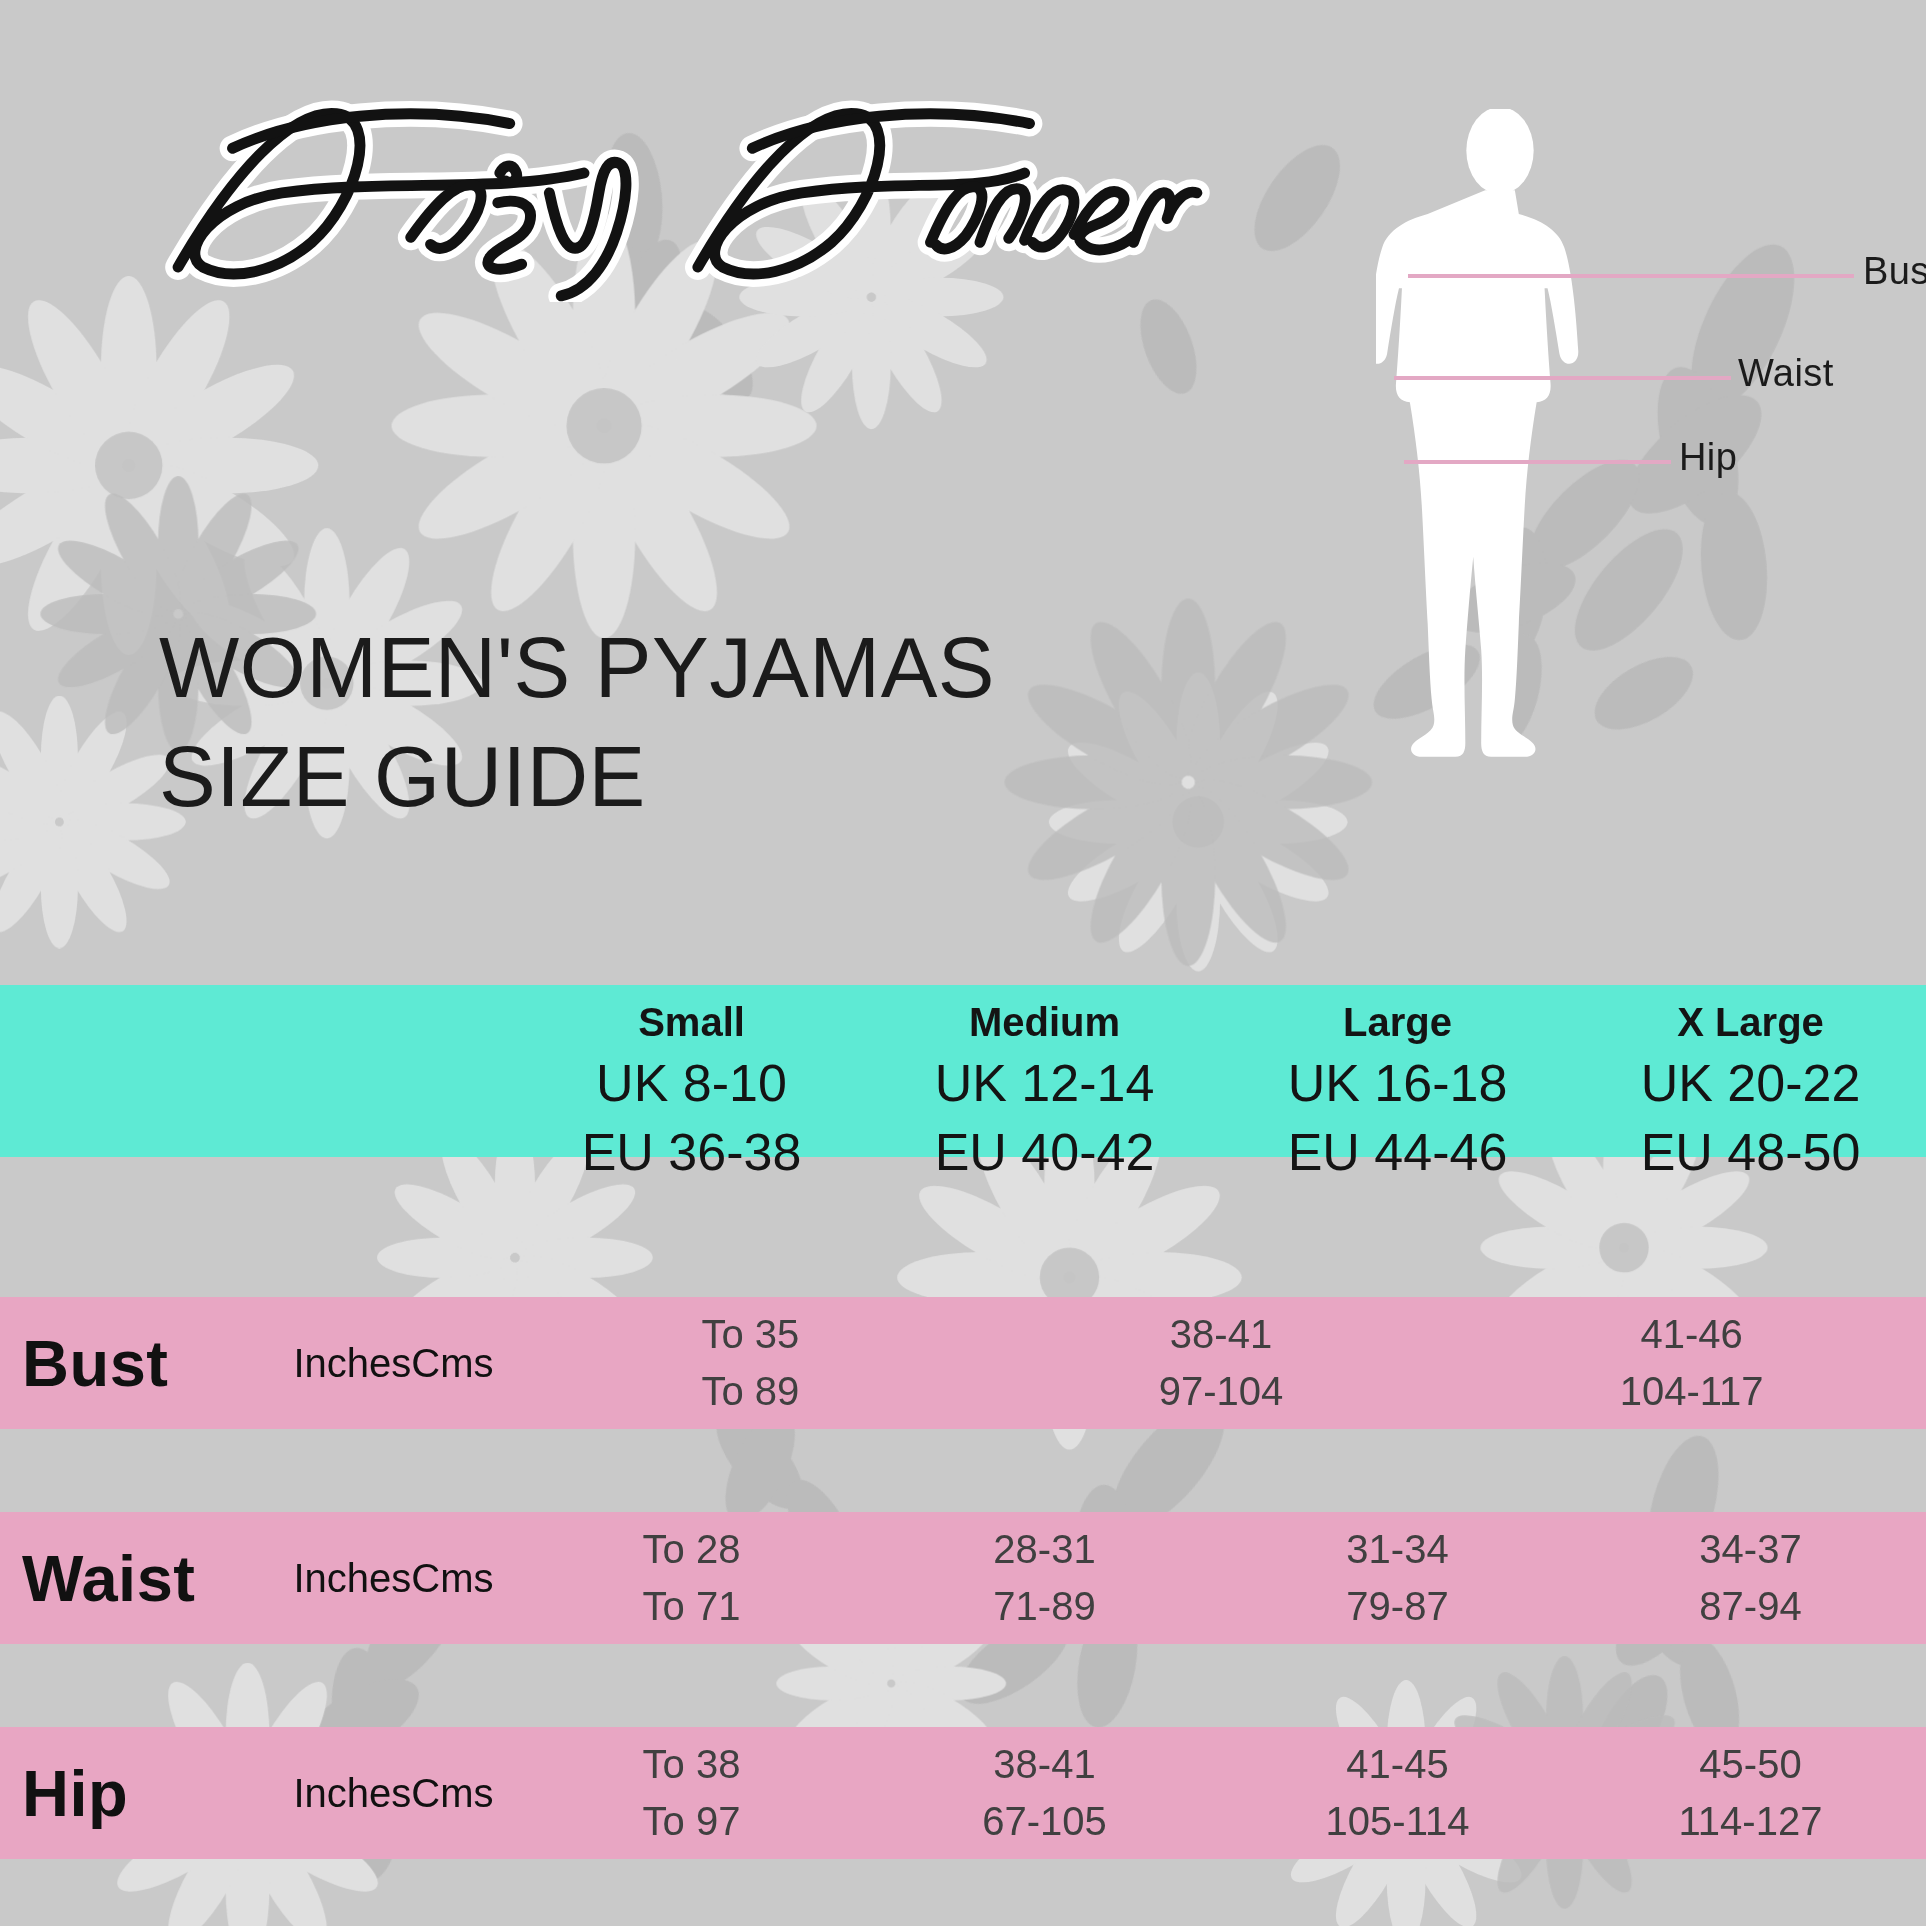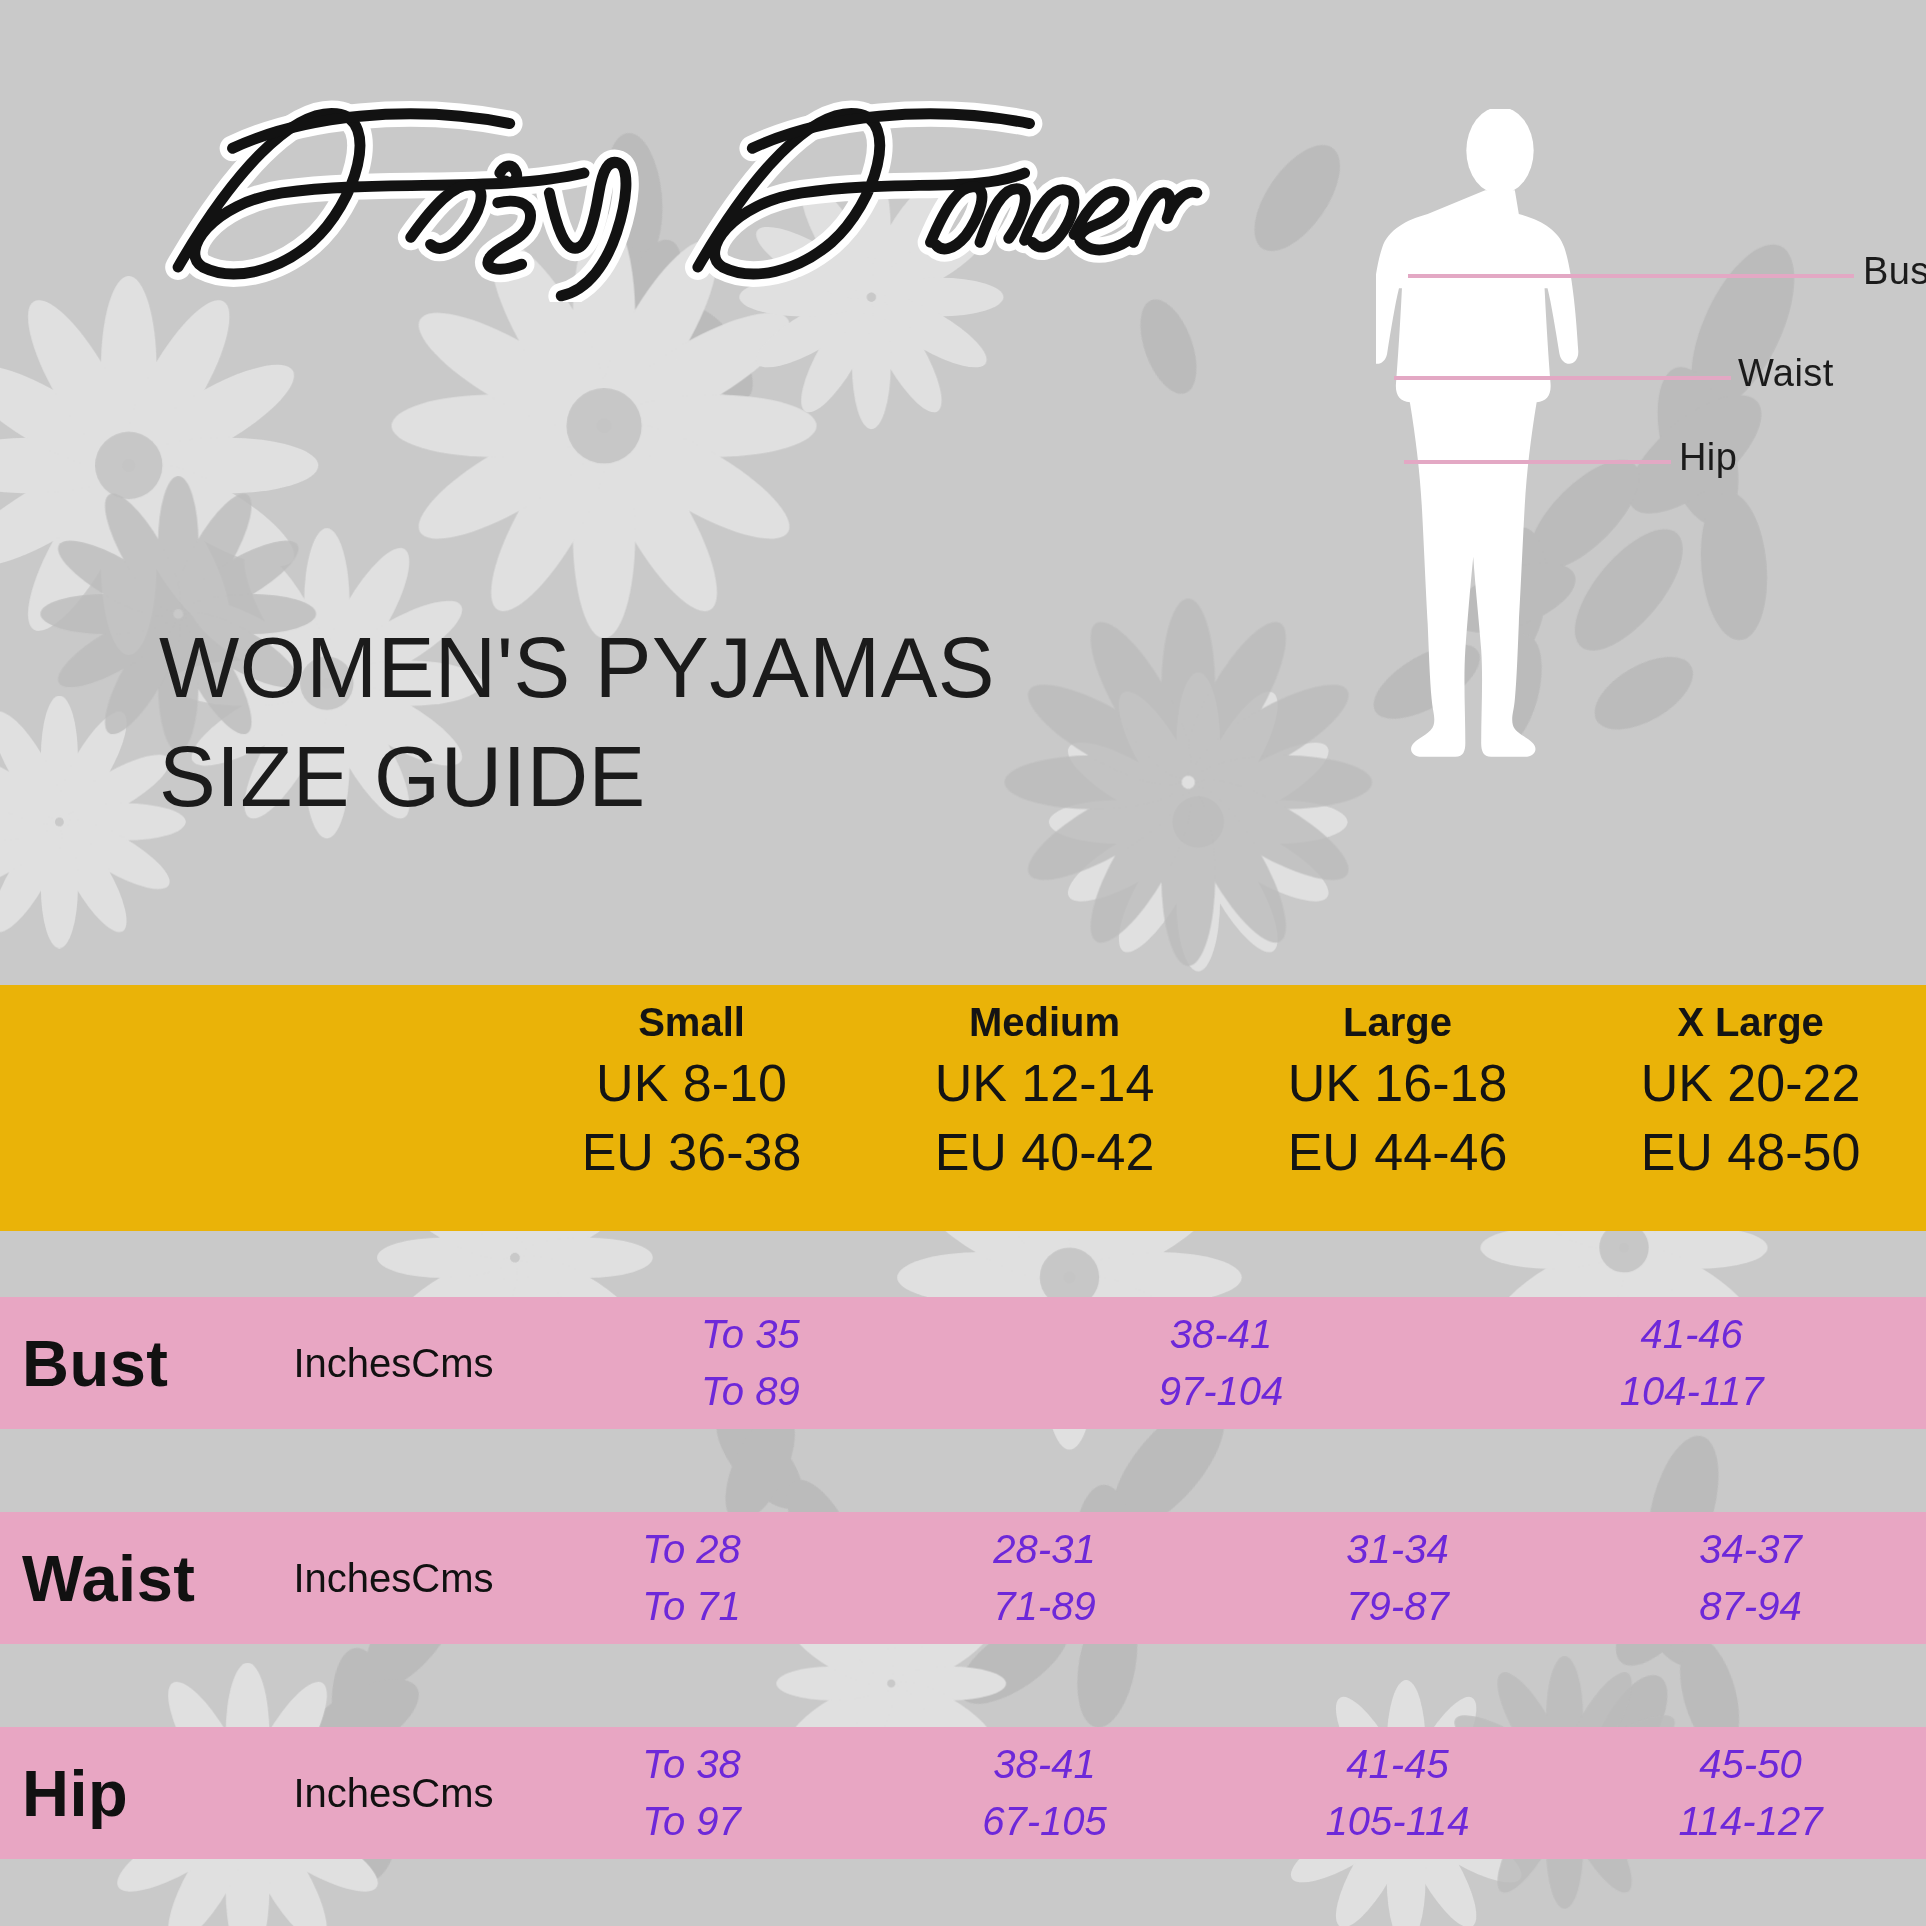--- a/index.html
+++ b/index.html
@@ -67,22 +67,22 @@
     color: #1b1b1b;
     font-size: 38px;
     letter-spacing: 0.4px;
     white-space: nowrap;
   }
 
   
   .header-band {
     position: absolute;
     left: 0; top: 985px;
-    width: 1927px; height: 246px;
-    background: #eab308;
+    width: 1927px; height: 172px;
+    background: #5eead4;
   }
   .size-cols {
     position: absolute;
     left: 0; top: 0;
     width: 1927px; height: 203px;
     display: flex;
   }
   .spacer-col { width: 515px; flex: 0 0 515px; }
   .size-col {
     flex: 1 1 0;
@@ -139,23 +139,22 @@
   }
   .val-col {
     flex: 1 1 0;
     display: flex;
     flex-direction: column;
     align-items: center;
     justify-content: center;
   }
   .val-col div {
     font-size: 40px;
-    color: #6d28d9;
+    color: #404040;
     line-height: 1.42;
-    font-style: italic;
   }
 </style>
 </head>
 <body>
 
 <div id="page">
 
   <svg class="floral-bg" viewBox="0 0 1946 1946" xmlns="http://www.w3.org/2000/svg">
     <defs>
       <g id="daisy">

